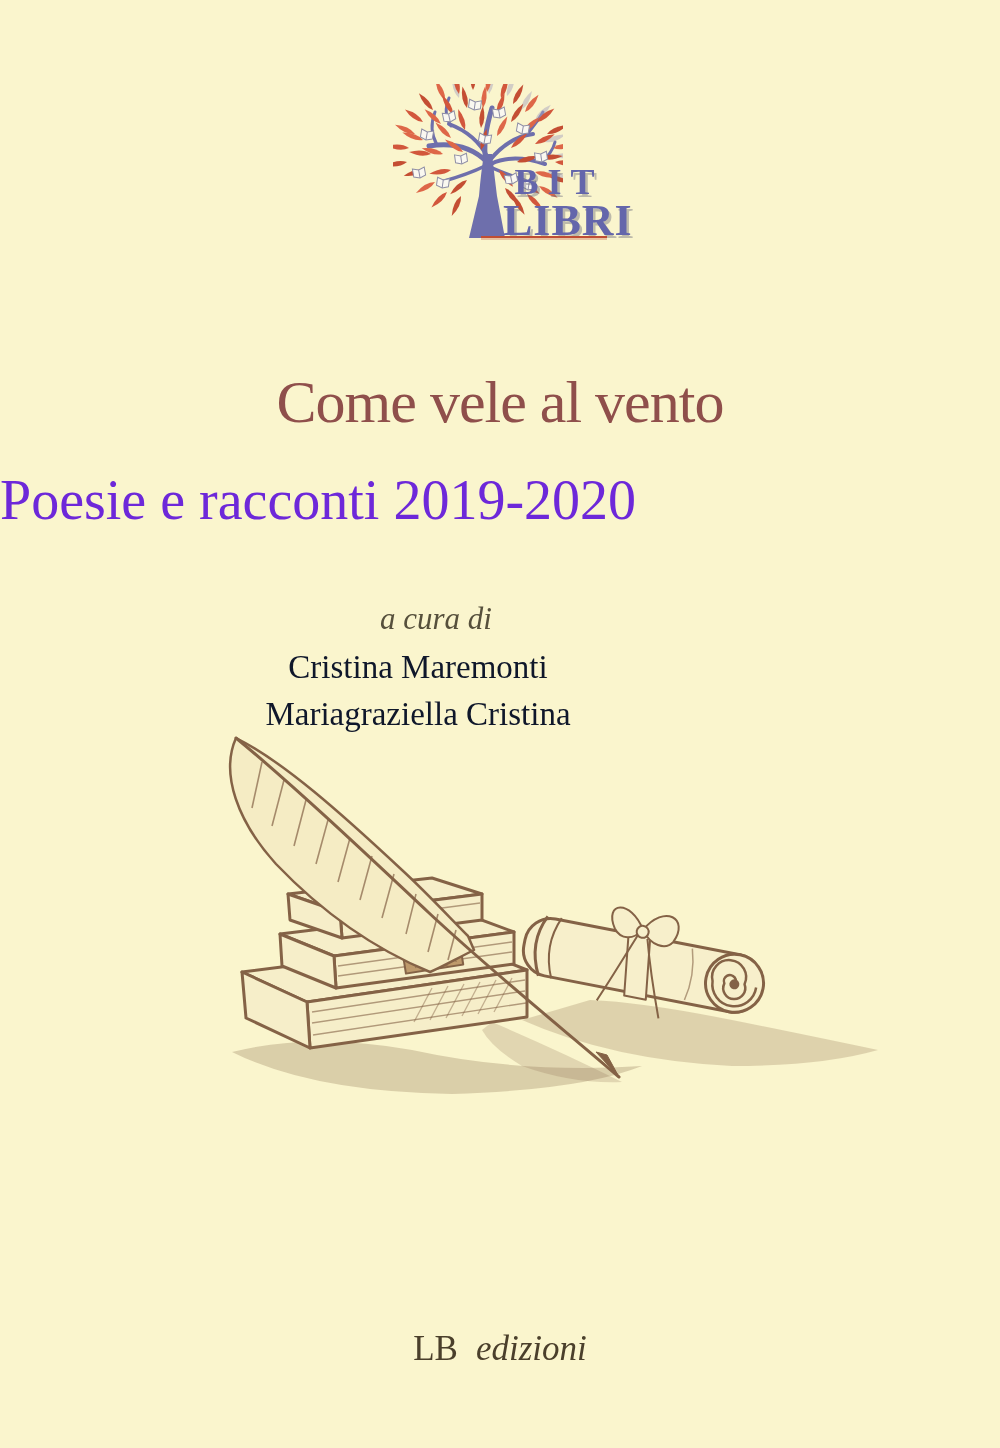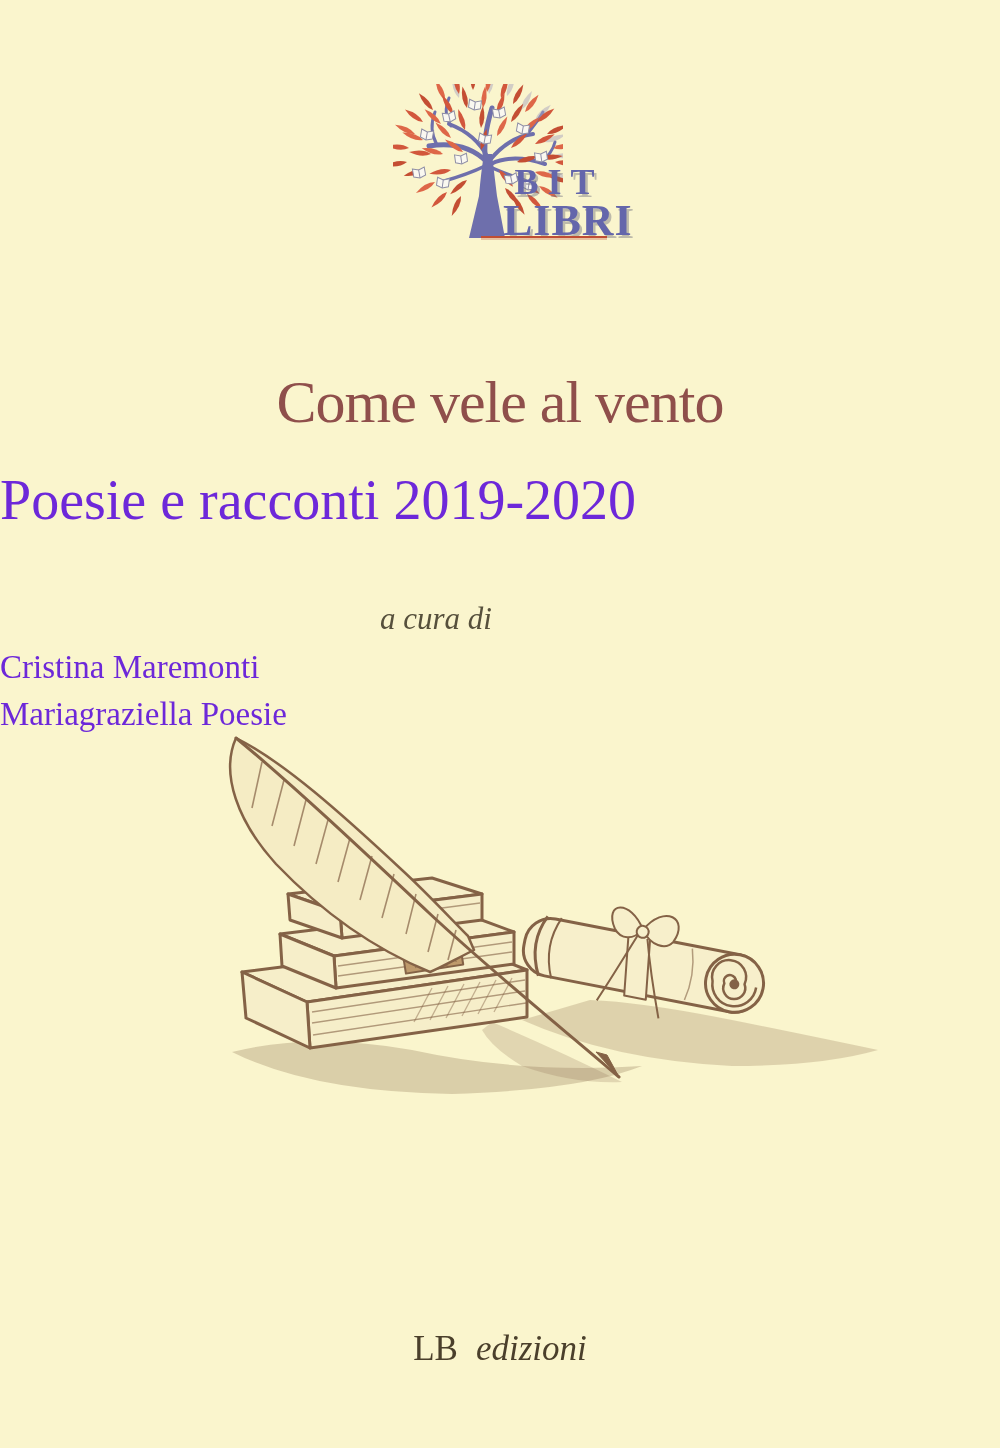--- a/index.html
+++ b/index.html
@@ -17,22 +17,22 @@
   .logo-underline{position:absolute;left:88px;top:152px;width:126px;height:2px;
                   background:#C04E33;box-shadow:0 2px 0 rgba(192,78,51,.30);}
 
   
   .title{position:absolute;left:0;top:368px;width:1000px;text-align:center;
          font-size:60px;letter-spacing:-1px;color:#8F4F4B;white-space:nowrap;}
   .subtitle{position:absolute;left:0;top:468px;width:1000px;text-align:left;
             font-size:56px;color:#6d28d9;white-space:nowrap;}
   .credit-label{position:absolute;left:0;top:601px;width:872px;text-align:center;
                 font-style:italic;font-size:31px;color:#56503C;}
-  .editors{position:absolute;left:0;top:644px;width:836px;text-align:left;
-           font-size:33px;line-height:47px;color:#6d28d9;}
+  .editors{position:absolute;left:0;top:644px;width:836px;text-align:center;
+           font-size:33px;line-height:47px;color:#0f172a;}
 
   
   .illustration{position:absolute;left:192px;top:722px;}
 
   
   .publisher{position:absolute;left:0;top:1329px;width:1000px;text-align:center;
              font-size:35px;color:#4A3F2B;}
   .publisher .it{font-style:italic;margin-left:18px;}
 </style>
 </head>
@@ -153,21 +153,21 @@
     </div>
     <div class="logo-underline"></div>
   </div>
 
   <div class="title">Come vele al vento</div>
   <div class="subtitle">Poesie e racconti 2019-2020</div>
 
   <div class="credit-label">a cura di</div>
   <div class="editors">
     <div>Cristina Maremonti</div>
-    <div>Mariagraziella Poesie</div>
+    <div>Mariagraziella Cristina</div>
   </div>
 
   <svg class="illustration" width="692" height="392" viewBox="0 0 692 392">
 
     <g fill="#8A6A4C">
       <path d="M40,330 Q120,310 220,328 Q330,352 450,344 Q390,368 260,372 Q120,370 40,330 Z" opacity=".28"></path>
       <path d="M330,298 Q420,338 540,344 Q630,344 686,328 Q600,310 540,298 Q450,280 398,278 Z" opacity=".25"></path>
       <path d="M300,300 Q370,330 430,360 Q380,362 330,344 Q300,326 290,308 Z" opacity=".22"></path>
     </g>
 

